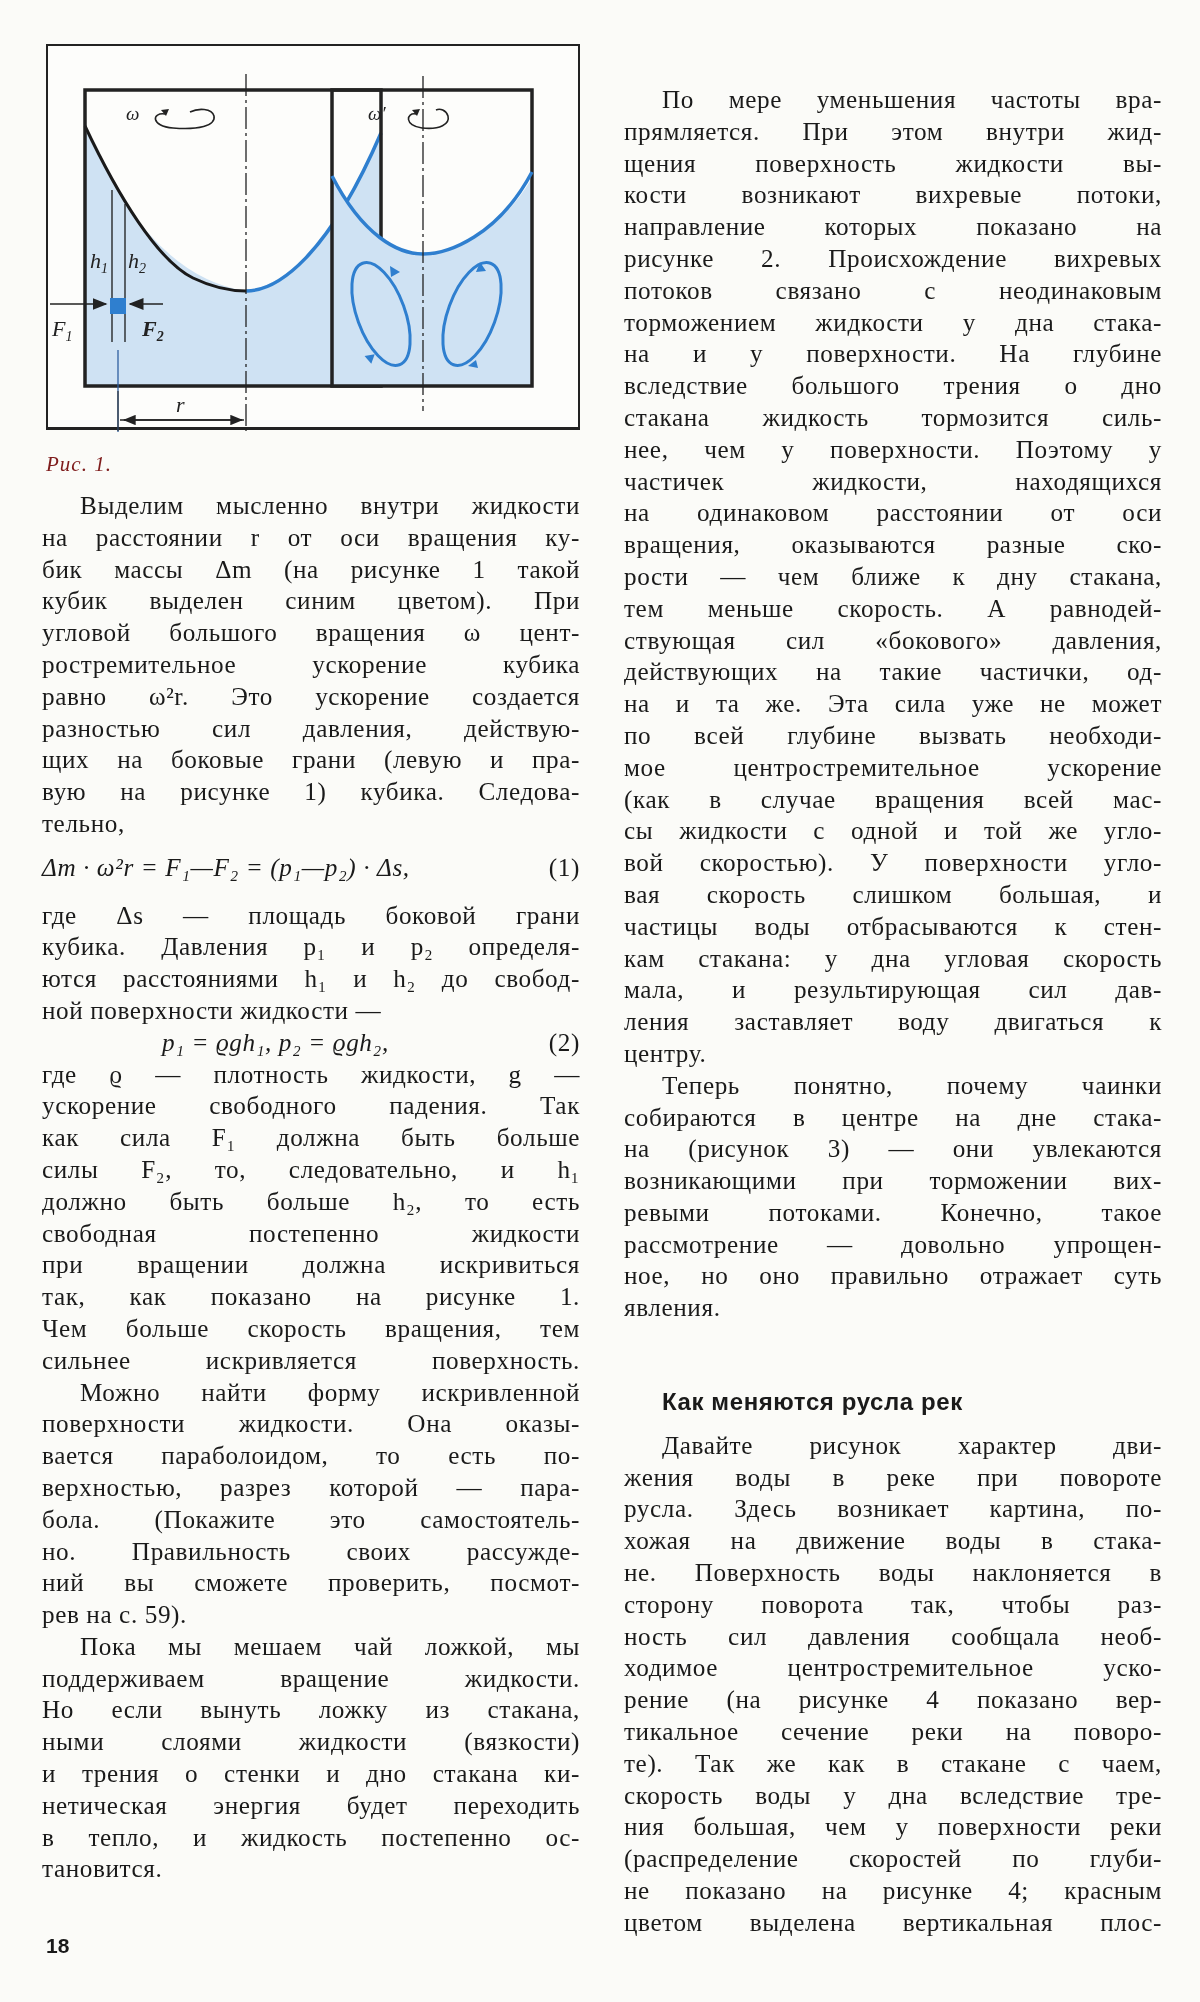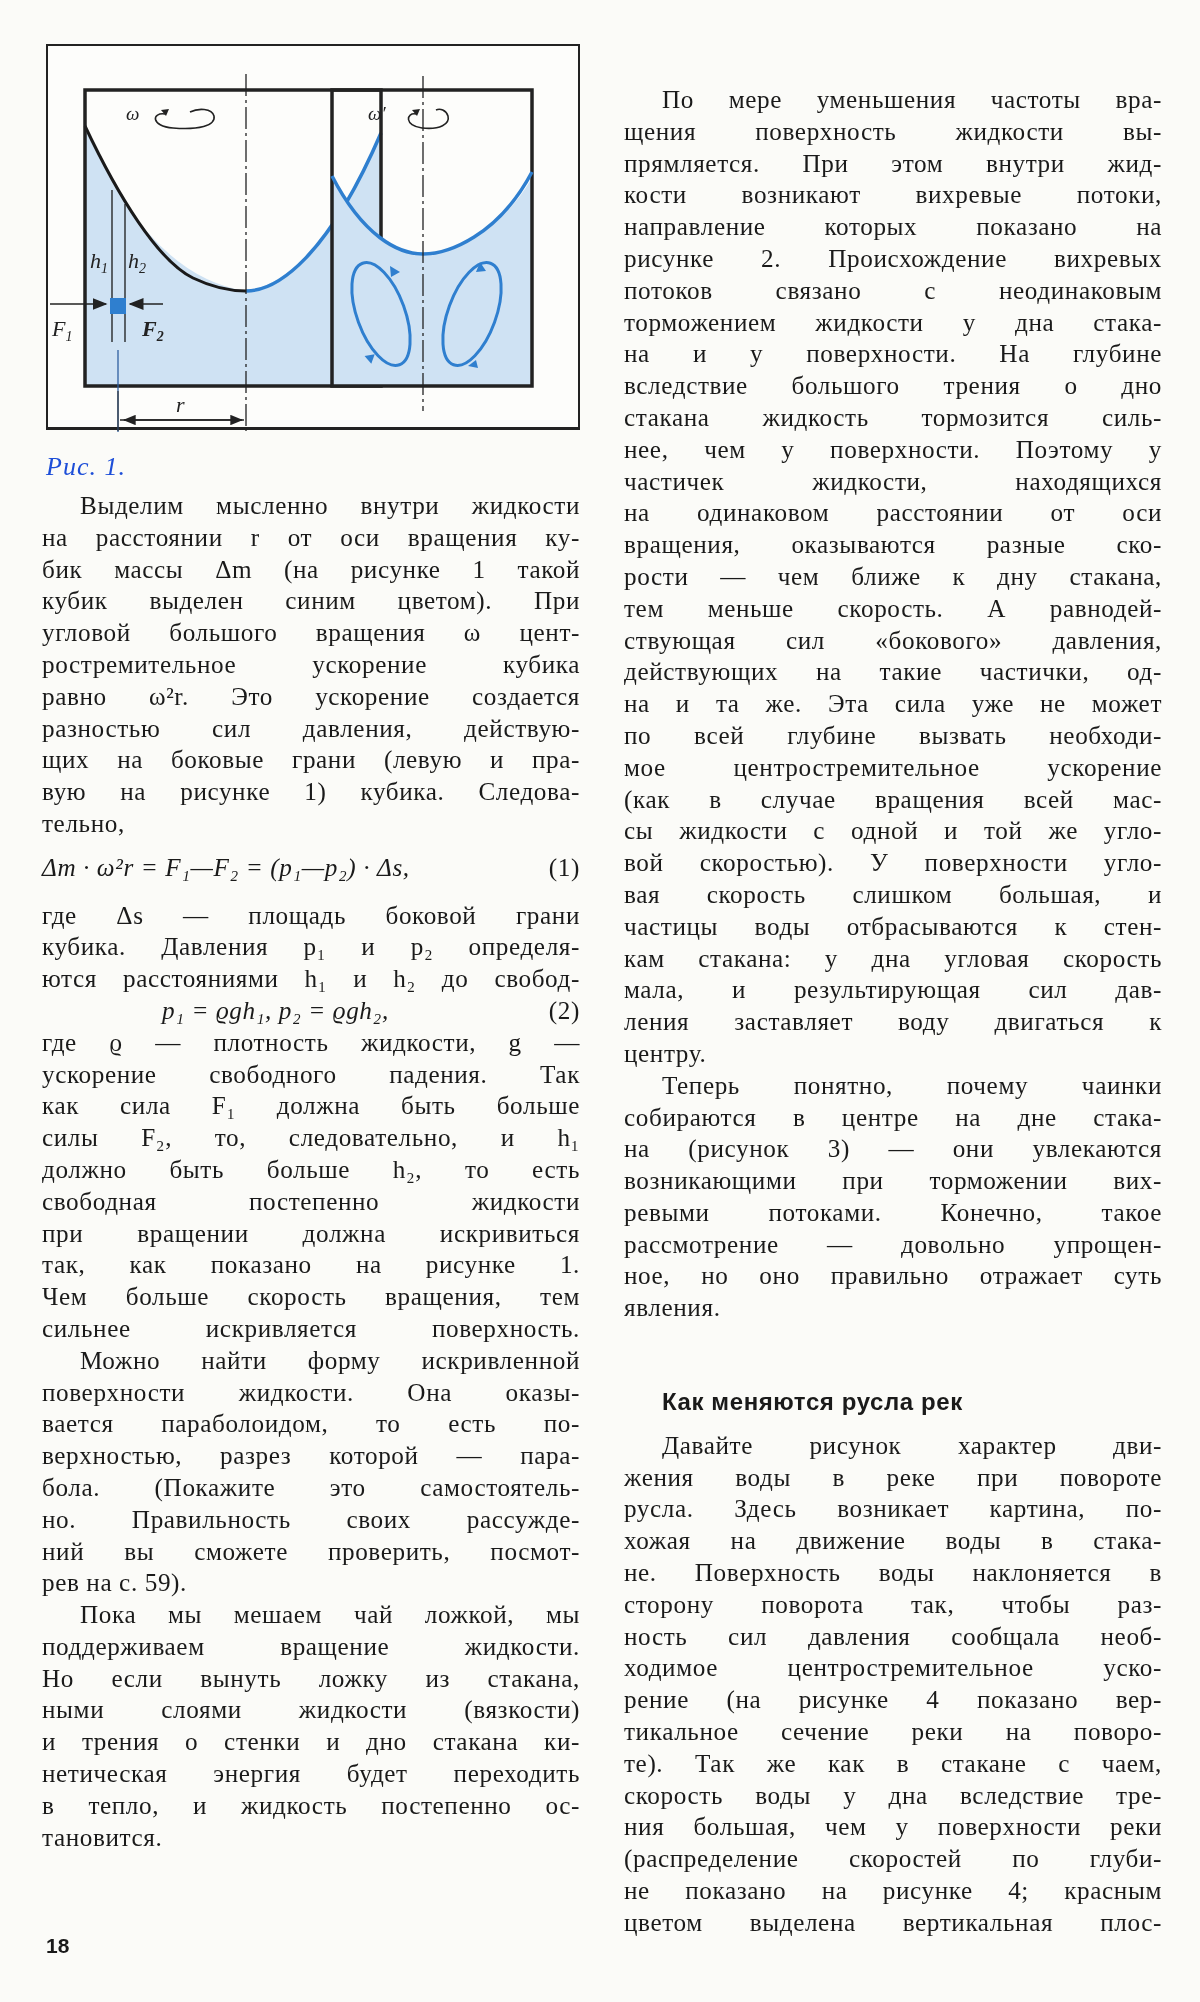--- a/index.html
+++ b/index.html
@@ -20,22 +20,22 @@
     border-right: 2px solid #222;
     border-bottom: 3px solid #222;
     box-sizing: border-box;
     background: #fdfdfb;
   }
   .figure svg { position: absolute; left: 0; top: 0; }
   .caption {
     position: absolute;
     left: 46px; top: 452px;
     font-style: italic;
-    font-size: 26px;
-    color: #1d4ed8;
+    font-size: 21px;
+    color: #7f1d1d;
     letter-spacing: 1px;
   }
   .col {
     position: absolute;
     width: 538px;
     font-size: 25.2px;
     line-height: 31.8px;
     text-align: justify;
     letter-spacing: 0.6px;
   }
@@ -160,20 +160,21 @@
     <span class="line last">тельно,</span>
   </div>
   <div class="eq eq1">
     <span style="font-style:italic">Δm · ω²r = F₁—F₂ = (p₁—p₂) · Δs,</span>
     <span class="num">(1)</span>
   </div>
   <div>
     <span class="line">где Δs — площадь боковой грани</span>
     <span class="line">кубика. Давления p₁ и p₂ определя-</span>
     <span class="line">ются расстояниями h₁ и h₂ до свобод-</span>
+    <span class="line last">ной поверхности жидкости —</span>
   </div>
   <div class="eq eq2">
     <span style="font-style:italic">p₁ = ϱgh₁,    p₂ = ϱgh₂,</span>
     <span class="num">(2)</span>
   </div>
   <div>
     <span class="line">где ϱ — плотность жидкости, g —</span>
     <span class="line">ускорение свободного падения. Так</span>
     <span class="line">как сила F₁ должна быть больше</span>
     <span class="line">силы F₂, то, следовательно, и h₁</span>
@@ -202,22 +203,22 @@
     <span class="line">и трения о стенки и дно стакана ки-</span>
     <span class="line">нетическая энергия будет переходить</span>
     <span class="line">в тепло, и жидкость постепенно ос-</span>
     <span class="line last">тановится.</span>
   </div>
 </div>
 
 <div class="col right-col">
   <div>
     <span class="line indent">По мере уменьшения частоты вра-</span>
+    <span class="line">прямляется. При этом внутри жид-</span>
     <span class="line">щения поверхность жидкости вы-</span>
-    <span class="line">прямляется. При этом внутри жид-</span>
     <span class="line">кости возникают вихревые потоки,</span>
     <span class="line">направление которых показано на</span>
     <span class="line">рисунке 2. Происхождение вихревых</span>
     <span class="line">потоков связано с неодинаковым</span>
     <span class="line">торможением жидкости у дна стака-</span>
     <span class="line">на и у поверхности. На глубине</span>
     <span class="line">вследствие большого трения о дно</span>
     <span class="line">стакана жидкость тормозится силь-</span>
     <span class="line">нее, чем у поверхности. Поэтому у</span>
     <span class="line">частичек жидкости, находящихся</span>

